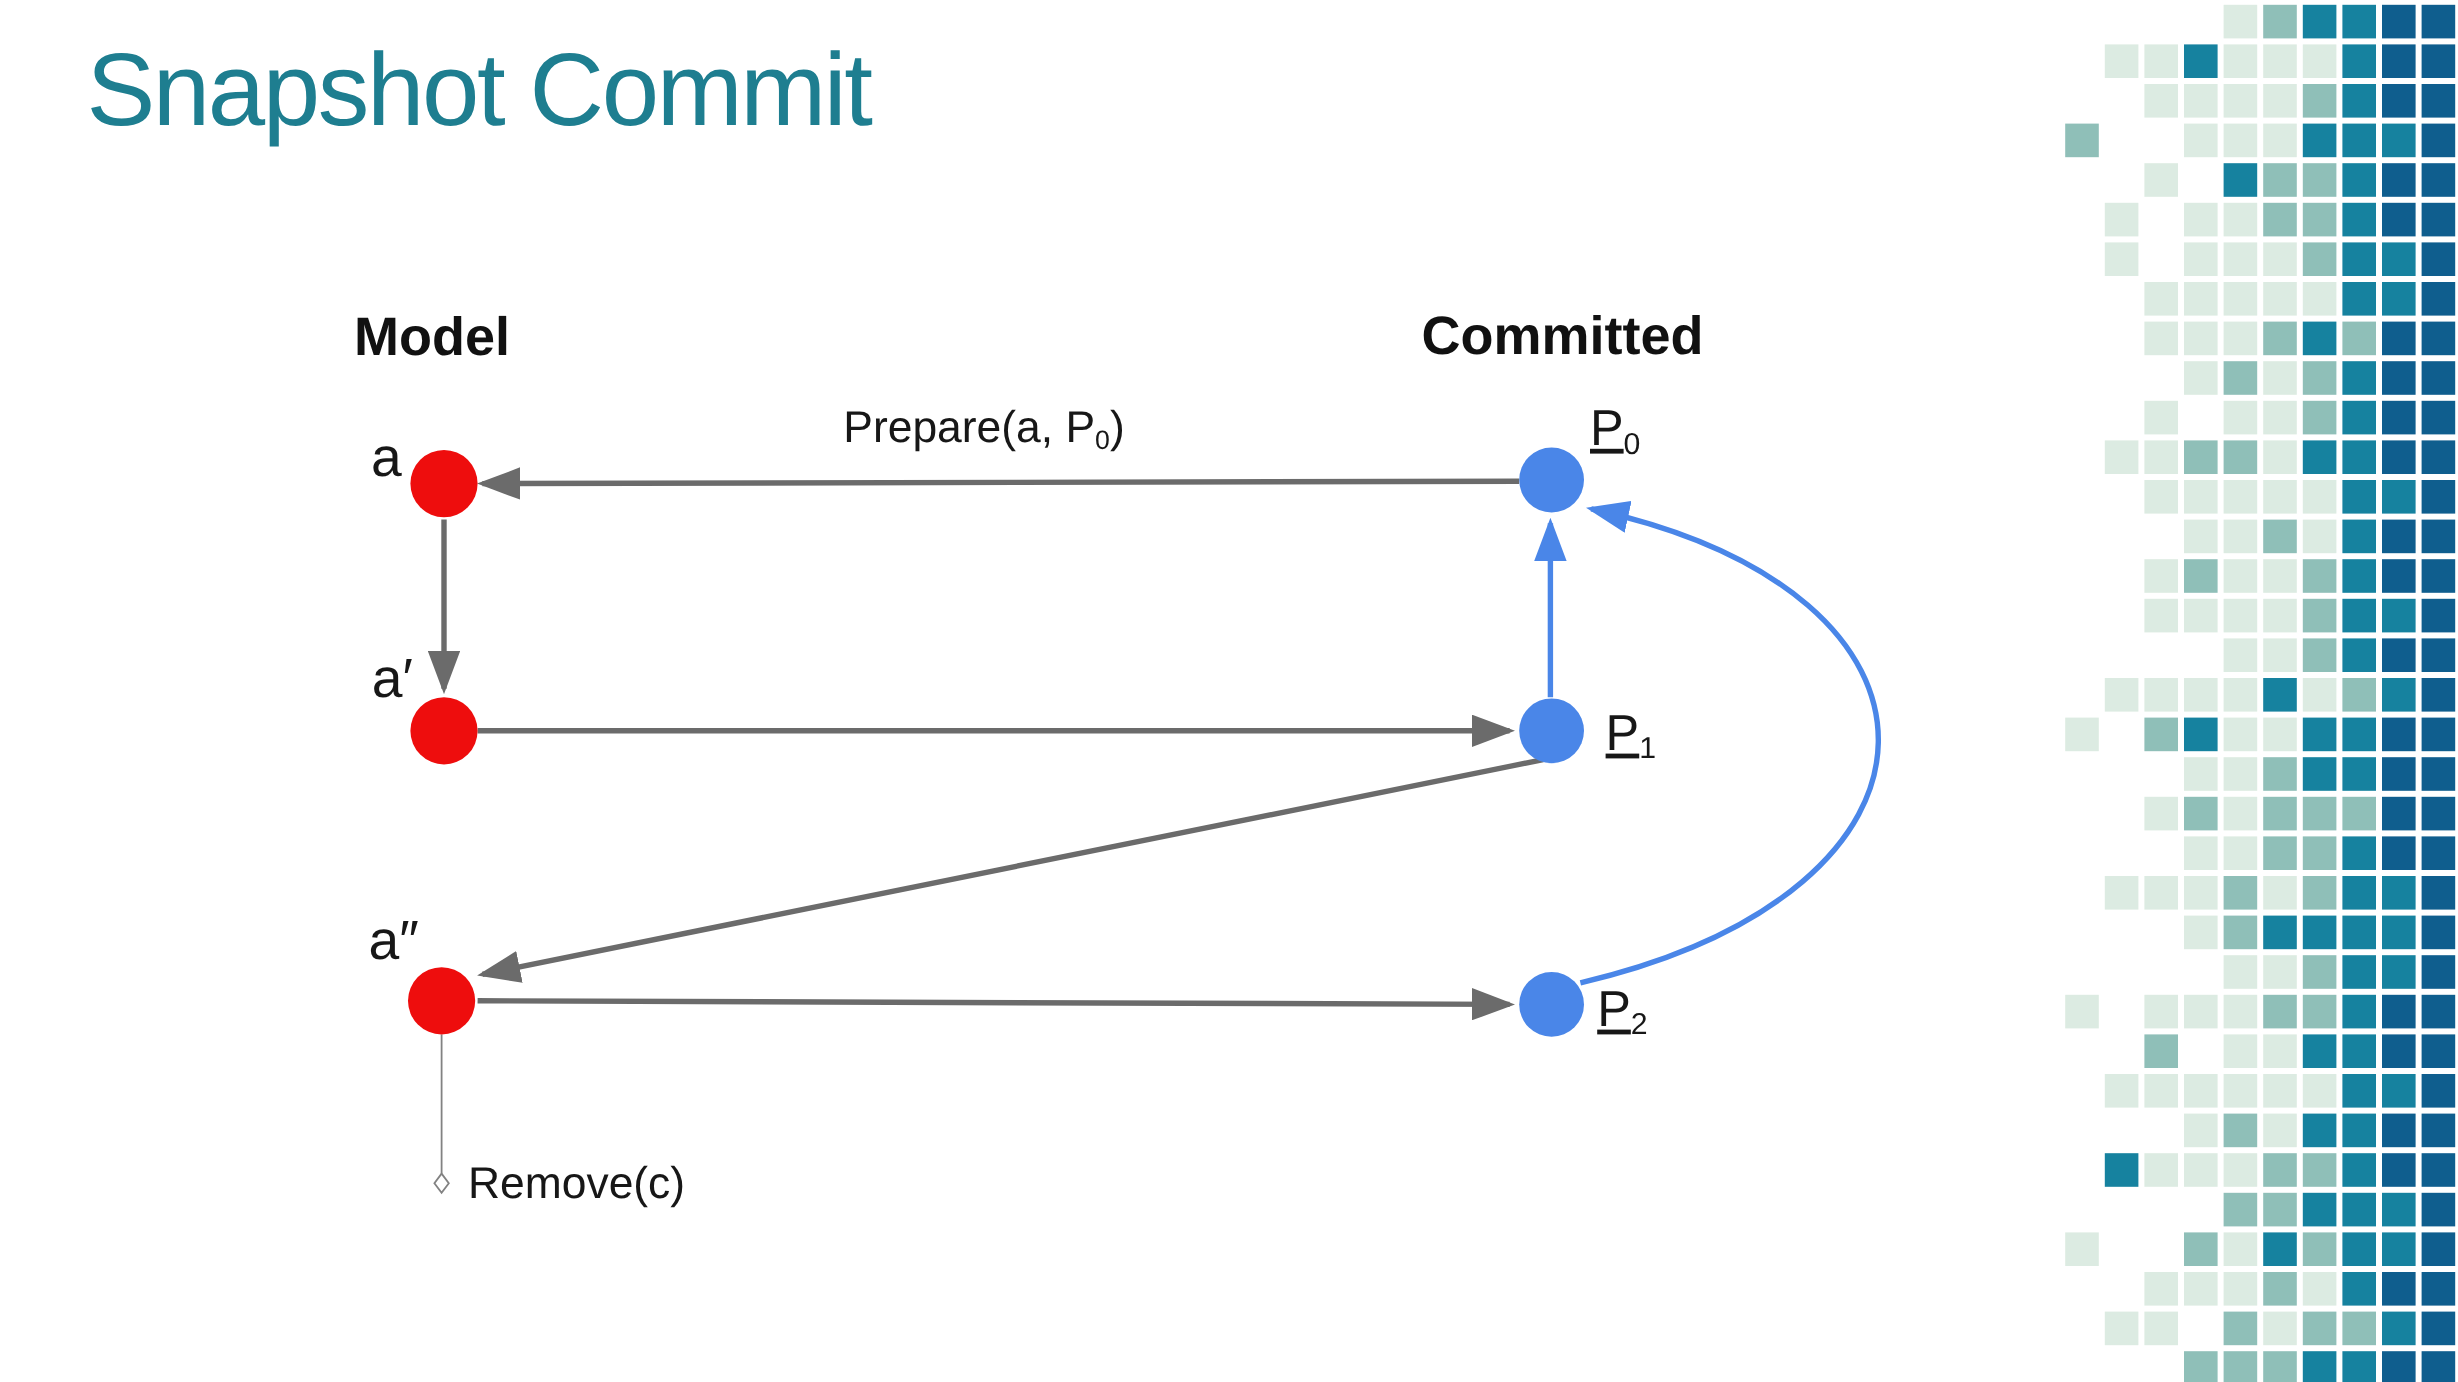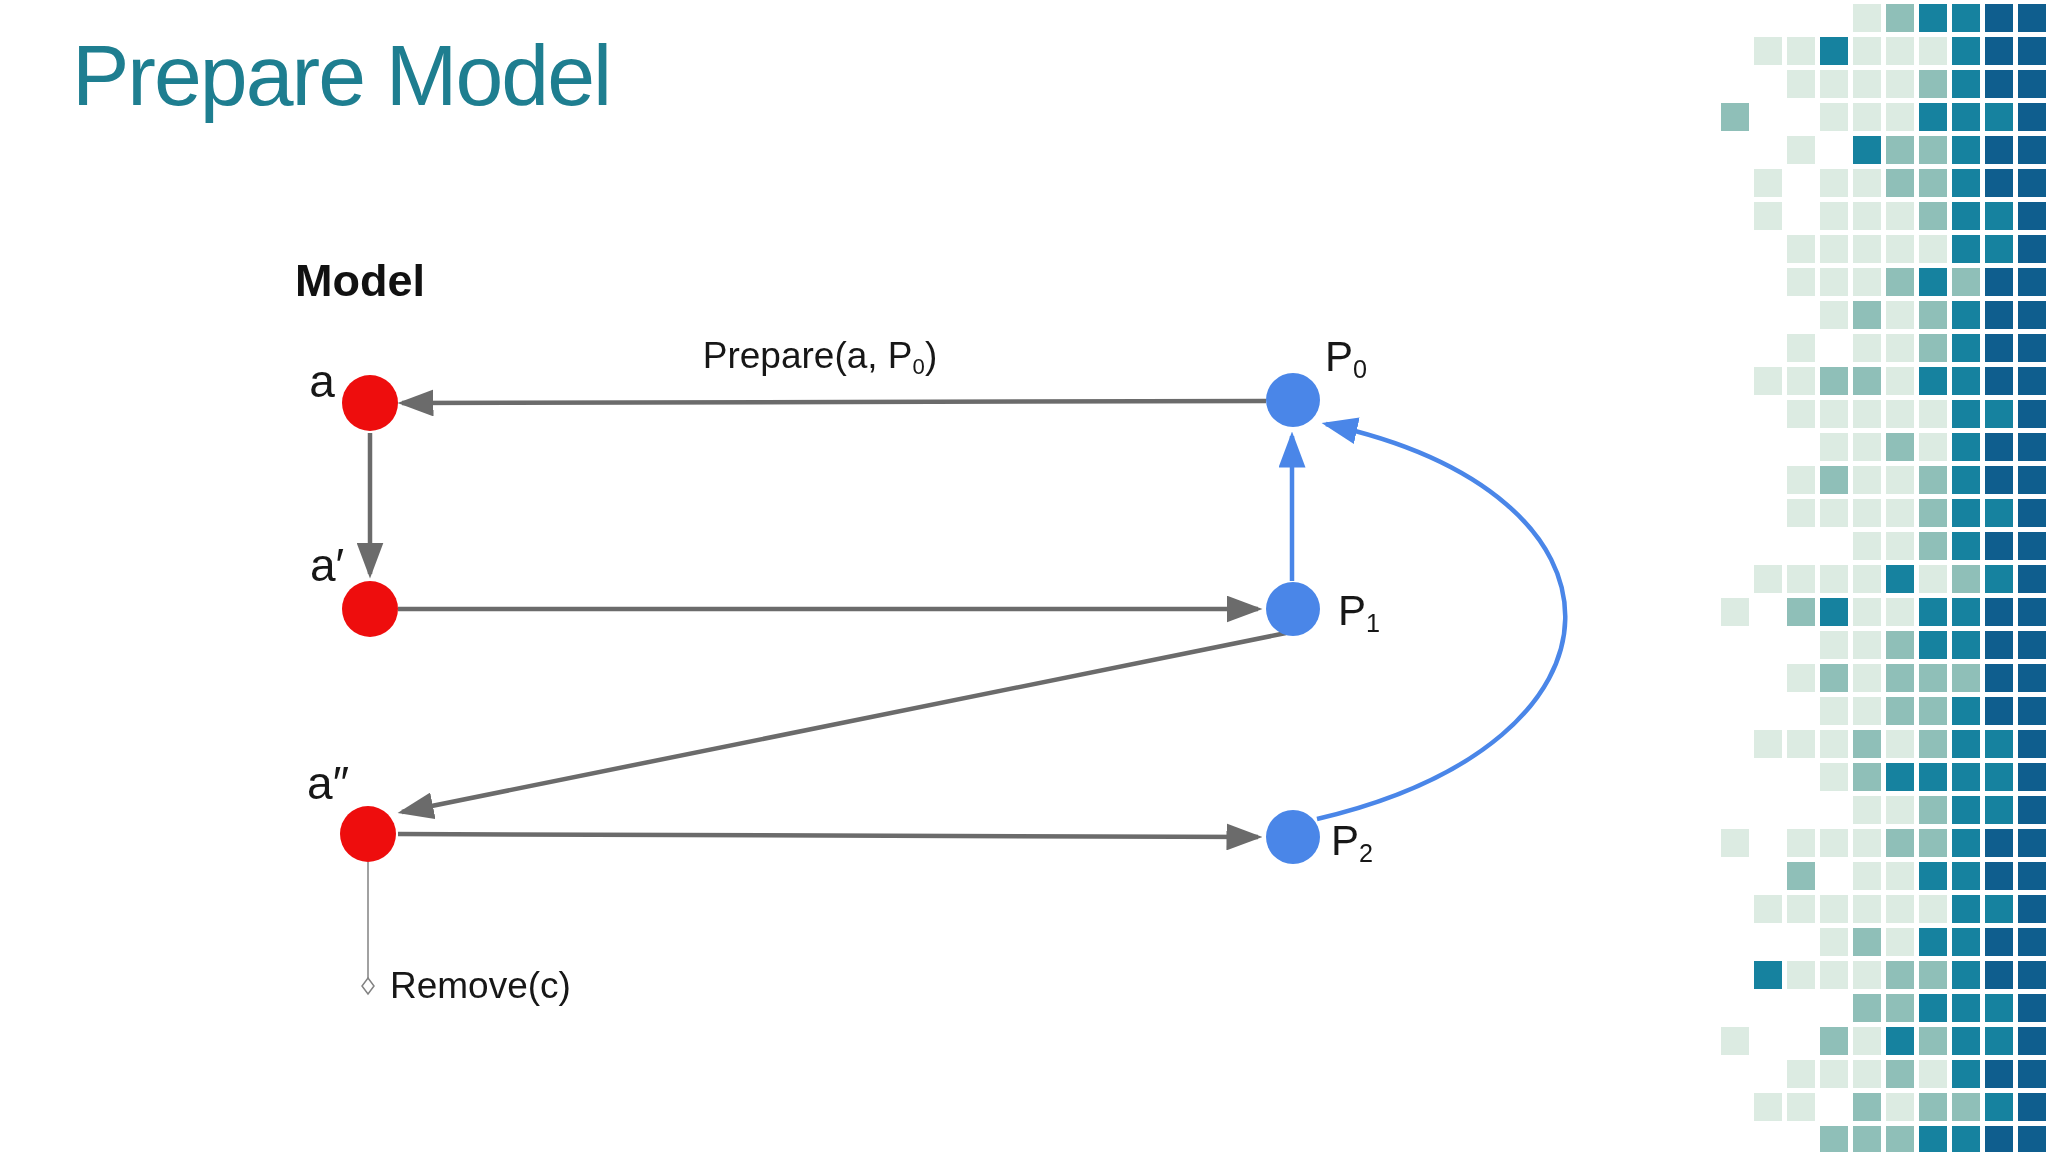--- a/index.html
+++ b/index.html
@@ -24,21 +24,21 @@
   .col-header{
     font-size:45px;font-weight:700;color:#111;
   }
   .edge-label{
     font-size:37px;color:var(--c-text,#171717);
   }
   .node-label{
     font-size:46px;color:var(--c-text,#171717);
   }
   .p-label{
-    font-size:42px;color:var(--c-text,#171717);
+    font-size:42px;color:var(--c-text,#171717);text-decoration:underline;
   }
   .sub{
     font-size:0.6em;
     position:relative;top:0.28em;
   }
 
   
   #diagram{position:absolute;left:0;top:0;}
   .line-gray{stroke:var(--c-gray_arrow,#6b6b6b);stroke-width:4.5;fill:none;}
   .line-blue{stroke:var(--c-blue_arrow,#4a86e8);stroke-width:4.5;fill:none;}
@@ -354,23 +354,24 @@
     <path class="line-blue" d="M 1317 819 C 1645 742, 1648 494, 1326 424" marker-end="url(#headBlue)"></path>
 
     <circle class="node-red" cx="370" cy="403" r="28"></circle>
     <circle class="node-red" cx="370" cy="609" r="28"></circle>
     <circle class="node-red" cx="368" cy="834" r="28"></circle>
     <circle class="node-blue" cx="1293" cy="400" r="27"></circle>
     <circle class="node-blue" cx="1293" cy="609" r="27"></circle>
     <circle class="node-blue" cx="1293" cy="837" r="27"></circle>
   </svg>
 
-  <div id="title" class="abs">Prepare Model</div>
+  <div id="title" class="abs">Snapshot Commit</div>
 
   <div class="abs center col-header" style="left:360px;top:281px;">Model</div>
+  <div class="abs center col-header" style="left:1302px;top:280px;">Committed</div>
 
   <div class="abs center node-label" style="left:322px;top:381px;">a</div>
   <div class="abs center node-label" style="left:327px;top:565px;">a′</div>
   <div class="abs center node-label" style="left:328px;top:783px;">a″</div>
 
   <div class="abs vcenter p-label" style="left:1325px;top:357px;"><span>P</span><span class="sub">0</span></div>
   <div class="abs vcenter p-label" style="left:1338px;top:611px;"><span>P</span><span class="sub">1</span></div>
   <div class="abs vcenter p-label" style="left:1331px;top:841px;"><span>P</span><span class="sub">2</span></div>
 
   <div class="abs center edge-label" style="left:820px;top:356px;"><span>Prepare(a, P</span><span class="sub">0</span><span>)</span></div>

